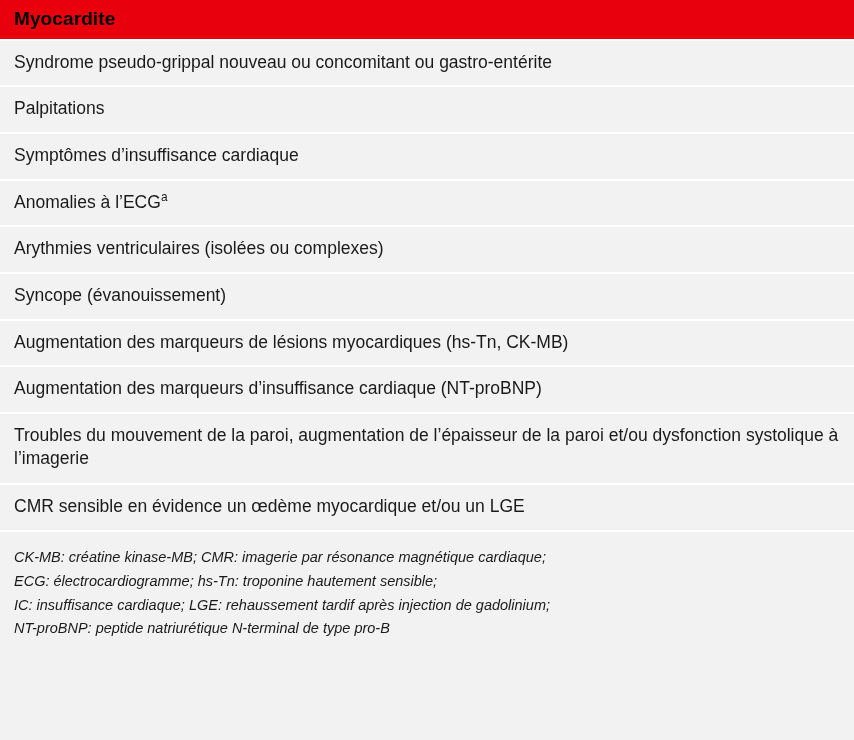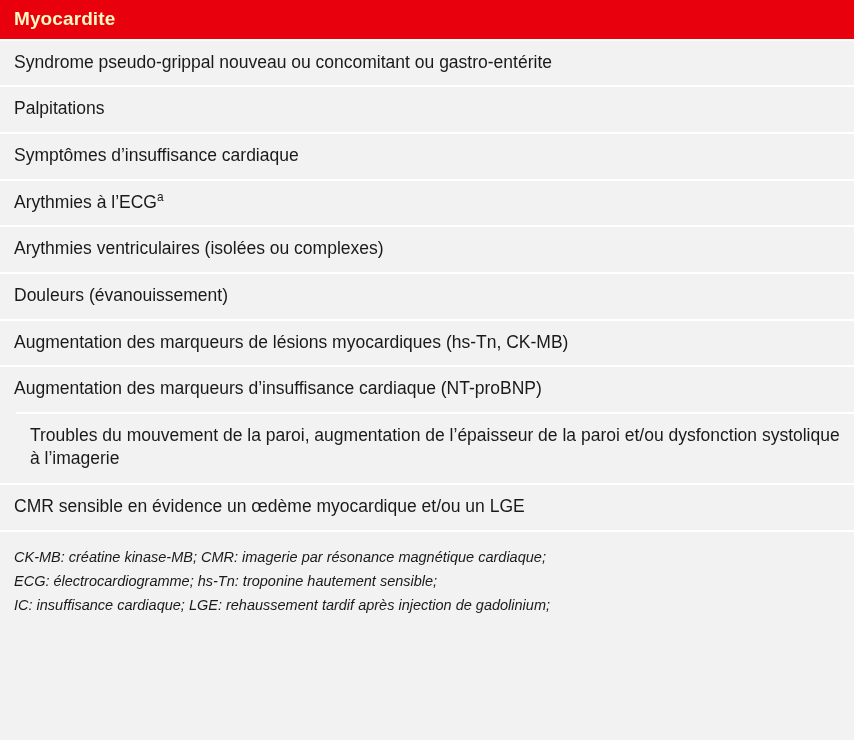--- a/index.html
+++ b/index.html
@@ -17,42 +17,41 @@
   .table-wrap {
     width: 854px;
     height: 740px;
     background: #f2f2f2;
     box-sizing: border-box;
     display: flex;
     flex-direction: column;
   }
   .table-header {
     background: #e8000d;
-    color: #fef9c3;
+    color: #000000;
     font-weight: bold;
     font-size: 19px;
     padding: 8px 14px 9px 14px;
     line-height: 1.15;
     letter-spacing: 0.1px;
   }
   .rows {
     display: flex;
     flex-direction: column;
   }
   .row {
     background: #f2f2f2;
     border-top: 2px solid #ffffff;
     padding: 10px 14px 11px 14px;
     font-size: 17.5px;
     line-height: 1.35;
     color: #1a1a1a;
   }
   .row.two-line {
     padding-bottom: 12px;
-    margin-left: 16px;
   }
   .footnotes {
     background: #f2f2f2;
     border-top: 2px solid #ffffff;
     padding: 14px 14px 12px 14px;
     font-size: 14.5px;
     font-style: italic;
     line-height: 1.65;
     color: #1a1a1a;
   }
@@ -81,29 +80,29 @@
 
     <div class="row">
       <span>Palpitations</span>
     </div>
 
     <div class="row">
       <span>Symptômes d’insuffisance cardiaque</span>
     </div>
 
     <div class="row">
-      <span>Arythmies à l’ECG</span><sup>a</sup>
+      <span>Anomalies à l’ECG</span><sup>a</sup>
     </div>
 
     <div class="row">
       <span>Arythmies ventriculaires (isolées ou complexes)</span>
     </div>
 
     <div class="row">
-      <span>Douleurs (évanouissement)</span>
+      <span>Syncope (évanouissement)</span>
     </div>
 
 
     <div class="row">
       <span>Augmentation des marqueurs de lésions myocardiques (hs-Tn, CK-MB)</span>
     </div>
 
     <div class="row">
       <span>Augmentation des marqueurs d’insuffisance cardiaque (NT-proBNP)</span>
     </div>
@@ -115,15 +114,16 @@
     <div class="row">
       <span>CMR sensible en évidence un œdème myocardique et/ou un LGE</span>
     </div>
 
   </div>
 
   <div class="footnotes">
     <div class="footnote-line">CK-MB: créatine kinase-MB; CMR: imagerie par résonance magnétique cardiaque;</div>
     <div class="footnote-line">ECG: électrocardiogramme; hs-Tn: troponine hautement sensible;</div>
     <div class="footnote-line">IC: insuffisance cardiaque; LGE: rehaussement tardif après injection de gadolinium;</div>
+    <div class="footnote-line">NT-proBNP: peptide natriurétique N-terminal de type pro-B</div>
   </div>
 
 </div>
 
 </body></html>

